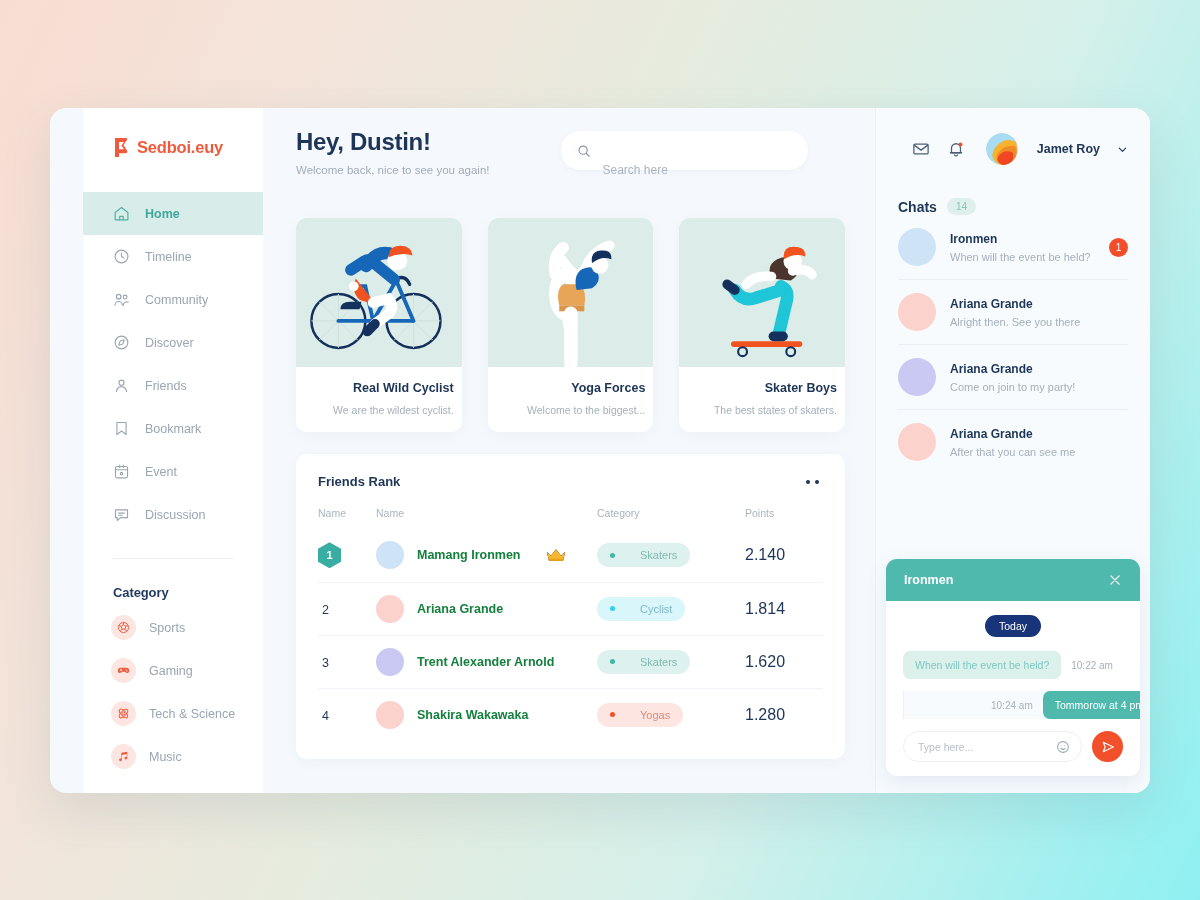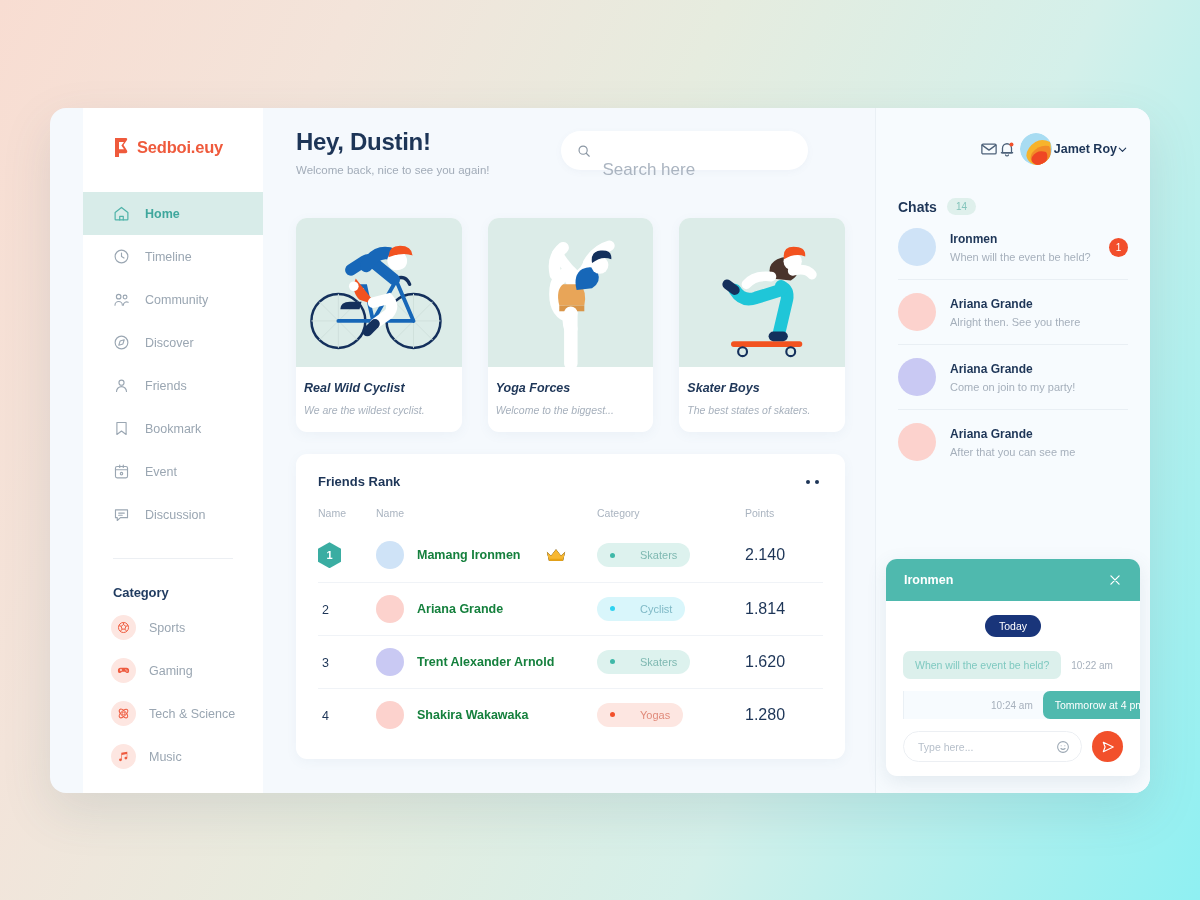--- a/index.html
+++ b/index.html
@@ -130,21 +130,21 @@
     display: flex;
     align-items: center;
     padding: 0 16px;
     gap: 11px;
     box-shadow: 0 2px 7px rgba(90,120,150,0.05);
   }
   .search-wrap svg { width: 14px; height: 14px; color: #8b97a4; flex: 0 0 14px; }
   .search-input {
     border: none; outline: none; background: transparent;
     font-family: "Liberation Sans", sans-serif;
-    font-size: 17px;
+    font-size: 12px;
     color: #53627a;
     width: 100%;
     margin-top: 39px;
   }
   .search-input::placeholder { color: #aab4c0; }
 
   
   .cards {
     display: flex;
     gap: 26px;
@@ -160,21 +160,21 @@
   }
   .card-art {
     height: 149px;
     background: #dcece8;
     display: flex;
     align-items: flex-end;
     justify-content: center;
     overflow: hidden;
   }
   .card-art svg { display: block; }
-  .card-body { padding: 14px 8px 16px 8px; text-align: left; font-style: italic; }
+  .card-body { padding: 14px 8px 16px 8px; text-align: right; }
   .card-title { font-size: 12.5px; font-weight: bold; color: #1d3557; }
   .card-desc { font-size: 10.5px; color: #a6b0bc; margin-top: 9px; }
 
   
   .rank-panel {
     margin-top: 22px;
     background: #fff;
     border-radius: 11px;
     padding: 20px 22px 18px 22px;
     box-shadow: 0 3px 12px rgba(90,120,150,0.06);
@@ -228,20 +228,21 @@
     background: #f7fbfe;
     border-left: 1px solid #eaf0f5;
     padding: 0 22px;
     position: relative;
   }
   .right-top {
     height: 78px;
     display: flex;
     align-items: center;
     justify-content: flex-end;
+    gap: 17px;
     padding-top: 4px;
   }
   .ic-btn { width: 18px; height: 18px; color: #4d6179; cursor: pointer; display: block; }
   .avatar-blob { width: 32px; height: 32px; border-radius: 50%; overflow: hidden; display: block; margin-left: 4px; }
   .user-name { font-size: 12.5px; font-weight: bold; color: #1d3557; margin-left: 2px; }
   .chev { width: 11px; height: 11px; color: #1d3557; cursor: pointer; }
 
   .chats-head { display: flex; align-items: center; gap: 10px; margin-top: 12px; }
   .chats-title { font-size: 14px; font-weight: bold; color: #1d3557; }
   .chats-count {

